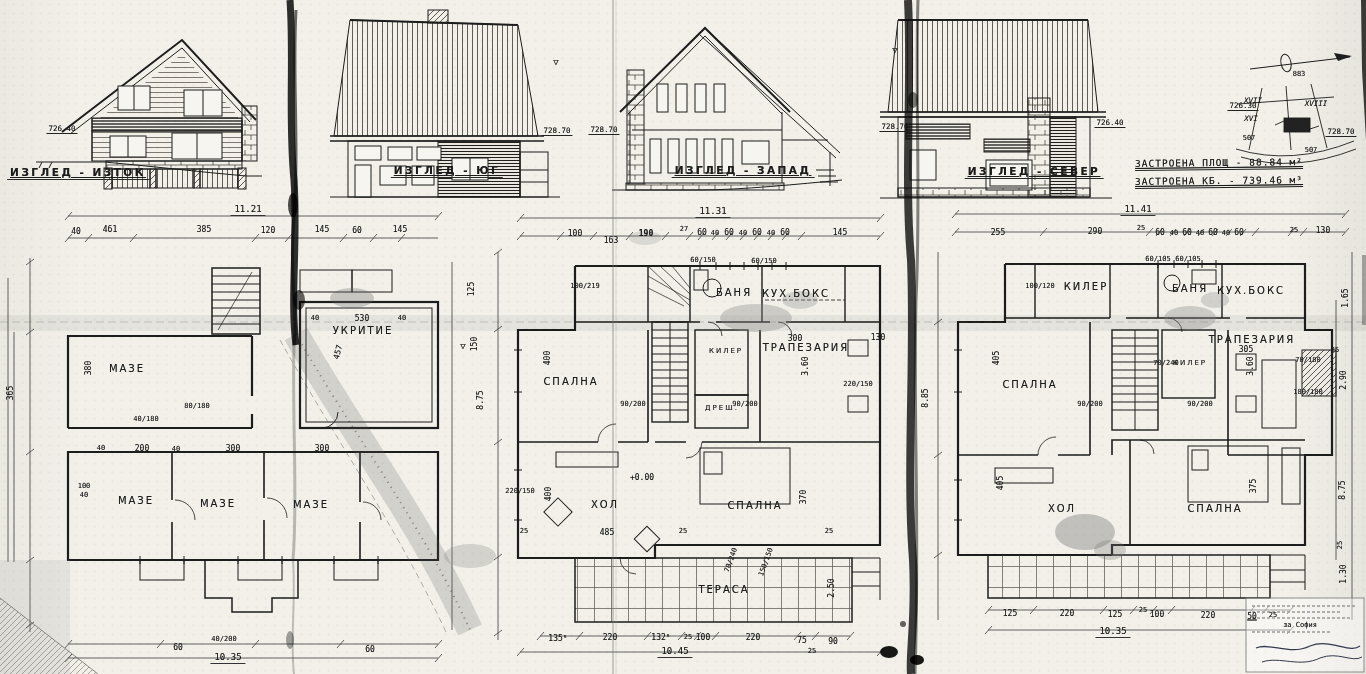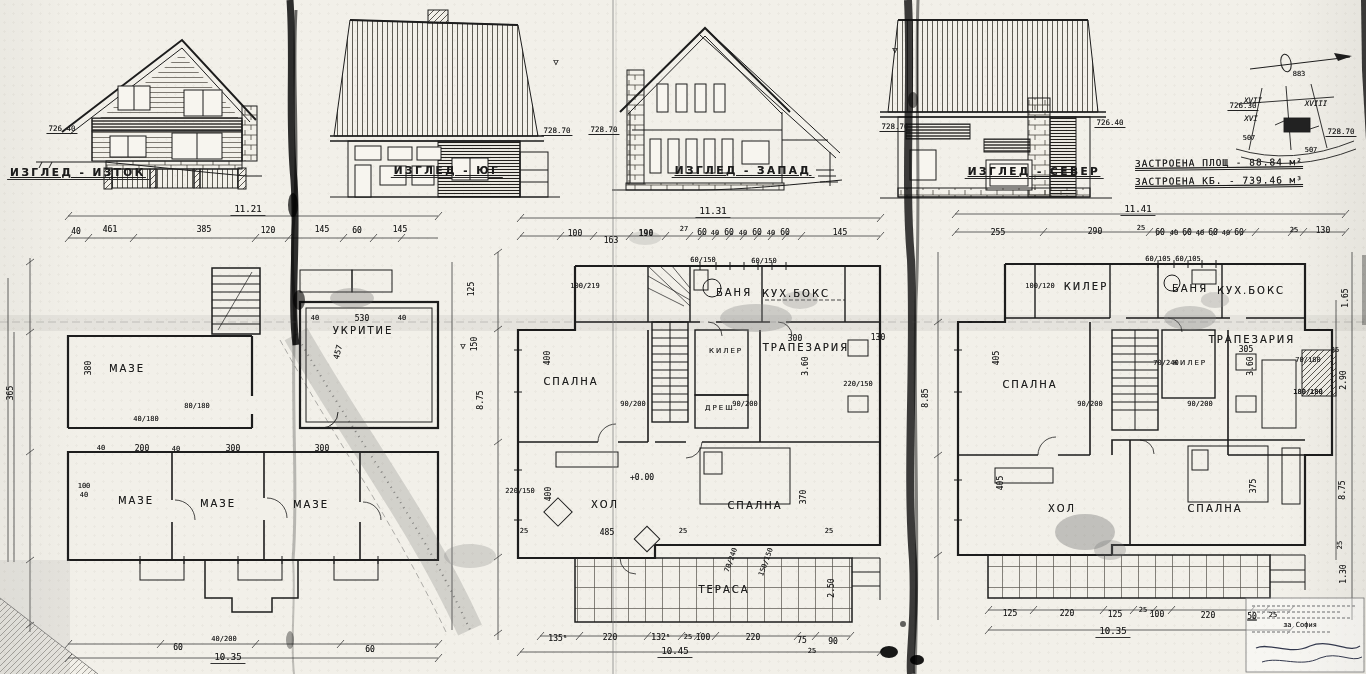--- a/index.html
+++ b/index.html
@@ -445,21 +445,21 @@
       <span class="lbl dim" style="left: 996px; top: 358px; transform: translate(-50%, -50%) rotate(-90deg);">405</span>
       <span class="lbl dim" style="left: 1000px; top: 483px; transform: translate(-50%, -50%) rotate(-90deg);">405</span>
       <span class="lbl frac" style="left: 1040px; top: 286px; transform: translate(-50%, -50%);">100/120</span>
       <span class="lbl frac" style="left: 1308px; top: 360px; transform: translate(-50%, -50%);">70/180</span>
       <span class="lbl dim" style="left: 1246px; top: 349px; transform: translate(-50%, -50%);">305</span>
       <span class="lbl dim" style="left: 1335px; top: 350px; font-size: 7px; transform: translate(-50%, -50%);">25</span>
       <span class="lbl dim" style="left: 1250px; top: 366px; transform: translate(-50%, -50%) rotate(-90deg);">3.60</span>
       <span class="lbl frac" style="left: 1090px; top: 404px; transform: translate(-50%, -50%);">90/200</span>
       <span class="lbl frac" style="left: 1200px; top: 404px; transform: translate(-50%, -50%);">90/200</span>
       <span class="lbl frac" style="left: 1166px; top: 363px; transform: translate(-50%, -50%);">70/240</span>
-      <span class="lbl frac" style="left: 1308px; top: 392px; transform: translate(-50%, -50%); font-weight: bold;">180/180</span>
+      <span class="lbl frac" style="left: 1308px; top: 392px; transform: translate(-50%, -50%);">180/180</span>
       <span class="lbl dim" style="left: 1253px; top: 486px; transform: translate(-50%, -50%) rotate(-90deg);">375</span>
       <span class="lbl dim" style="left: 1345px; top: 298px; transform: translate(-50%, -50%) rotate(-90deg);">1.65</span>
       <span class="lbl dim" style="left: 1343px; top: 380px; transform: translate(-50%, -50%) rotate(-90deg);">2.90</span>
       <span class="lbl dim" style="left: 1342px; top: 490px; transform: translate(-50%, -50%) rotate(-90deg);">8.75</span>
       <span class="lbl dim" style="left: 1343px; top: 574px; transform: translate(-50%, -50%) rotate(-90deg);">1.30</span>
       <span class="lbl dim" style="left: 1340px; top: 545px; font-size: 7px; transform: translate(-50%, -50%) rotate(-90deg);">25</span>
       <span class="lbl frac" style="left: 1158px; top: 259px; transform: translate(-50%, -50%);">60/105</span>
       <span class="lbl frac" style="left: 1188px; top: 259px; transform: translate(-50%, -50%);">60/105</span>
       <span class="lbl dim" style="left: 1010px; top: 613px; transform: translate(-50%, -50%);">125</span>
       <span class="lbl dim" style="left: 1067px; top: 613px; transform: translate(-50%, -50%);">220</span>

